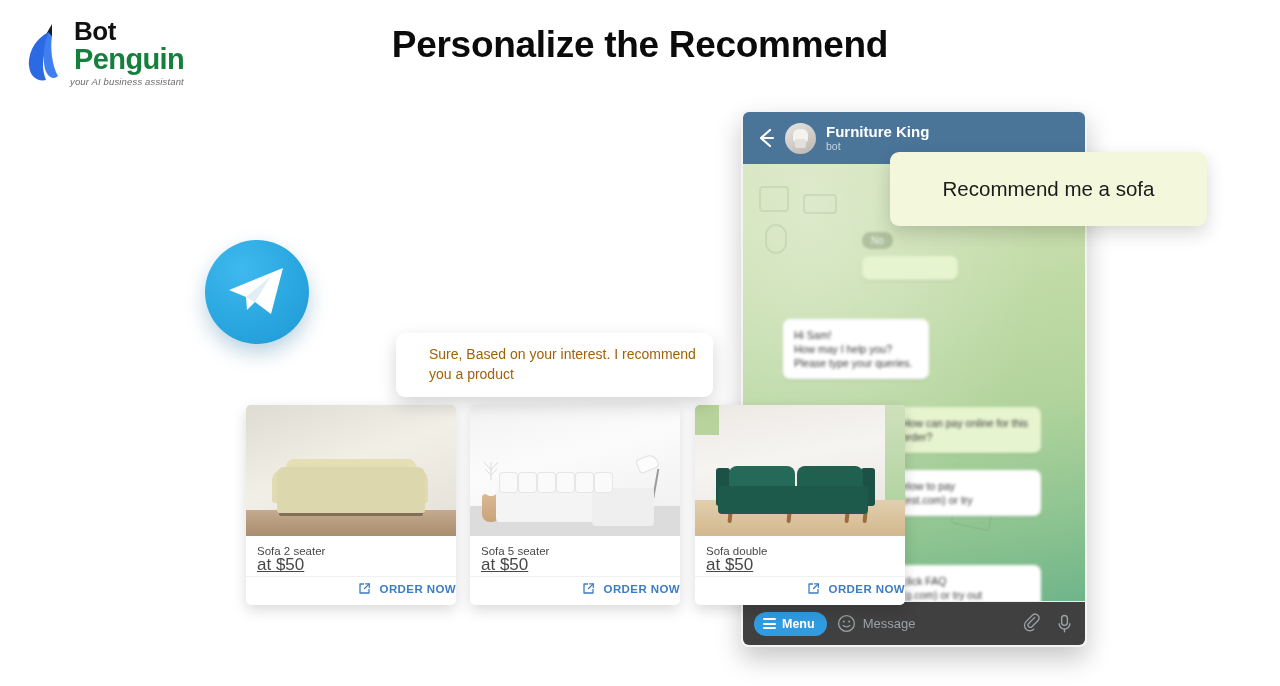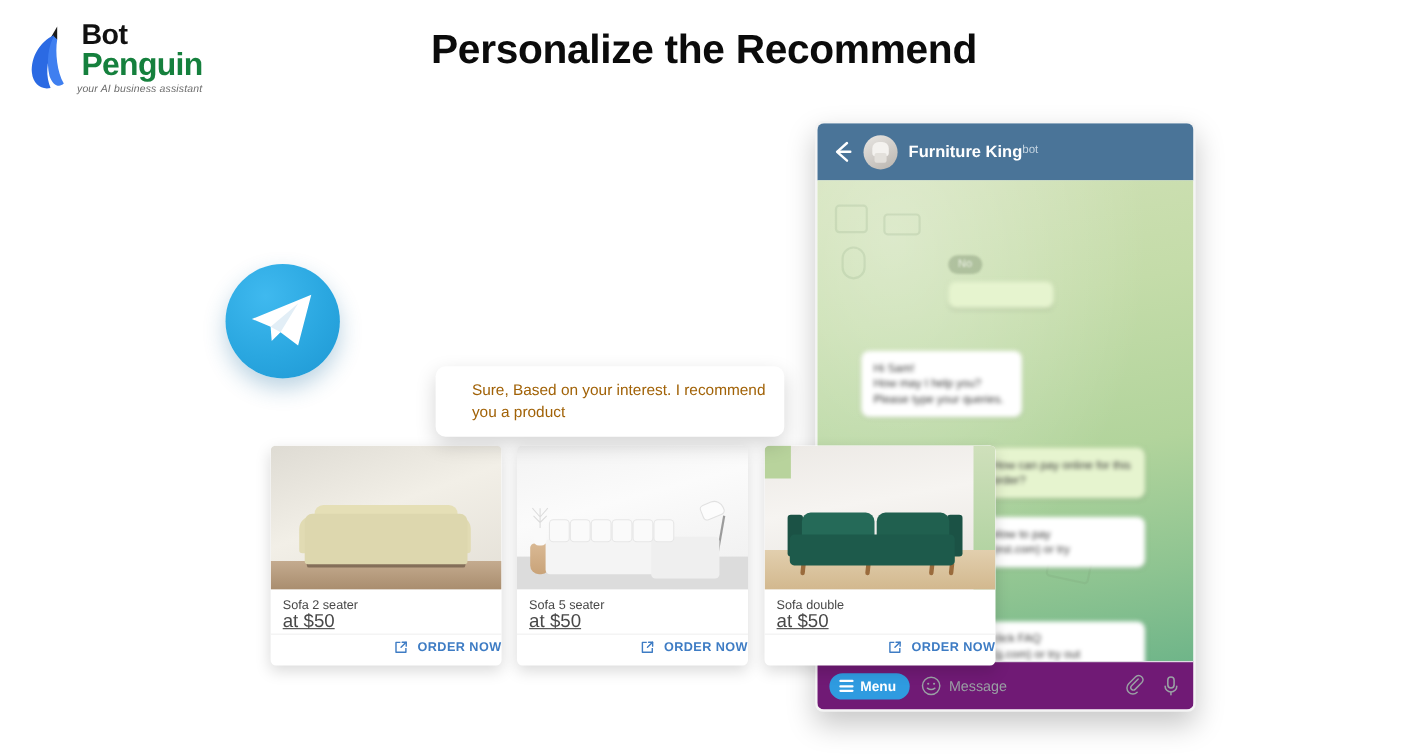--- a/index.html
+++ b/index.html
@@ -65,21 +65,21 @@
     position: relative; overflow: hidden; margin-right: 10px;
   }
   .avatar::before {
     content: ""; position: absolute; left: 8px; top: 6px; width: 15px; height: 13px;
     background: #f4f2ef; border-radius: 6px 6px 3px 3px;
   }
   .avatar::after {
     content: ""; position: absolute; left: 10px; top: 16px; width: 11px; height: 9px;
     background: #e3e0db; border-radius: 2px;
   }
-  .hdr-texts { display: flex; flex-direction: row; justify-content: center; }
+  .hdr-texts { display: flex; flex-direction: column; justify-content: center; }
   .hdr-title { font-size: 15px; font-weight: bold; color: #ffffff; line-height: 17px; }
   .hdr-sub { font-size: 10.5px; color: #c3d3e0; line-height: 13px; }
 
   .chat-body {
     position: relative; width: 100%; height: 437px; overflow: hidden;
     background:
       radial-gradient(ellipse at 20% 12%, rgba(255,255,255,0.35) 0%, rgba(255,255,255,0) 60%),
       linear-gradient(170deg, #cfe0b4 0%, #c4dca9 28%, #b2d49c 58%, #8ec491 82%, #6fb589 100%);
   }
   .doodle {
@@ -102,21 +102,21 @@
   }
 
   .b1 { left: 119px; top: 92px; width: 96px; height: 24px; background: #e6f4cf; }
   .b2 { left: 40px; top: 155px; width: 146px; }
   .b3 { left: 148px; top: 243px; width: 150px; background: #e6f4cf; }
   .b4 { left: 148px; top: 306px; width: 150px; }
   .b5 { left: 148px; top: 401px; width: 150px; }
 
   .chat-input {
     position: absolute; left: 0; bottom: 0; width: 100%; height: 44px;
-    background: #701a75; display: flex; align-items: center; padding: 0 11px;
+    background: #404040; display: flex; align-items: center; padding: 0 11px;
     border-top: 1px solid #eceeef;
   }
   .menu-pill {
     display: flex; align-items: center; gap: 6px;
     background: #2f9be0; border-radius: 15px; padding: 5px 12px 5px 9px;
     color: #fff; font-size: 12.5px; font-weight: bold; cursor: pointer;
   }
   .burger { display: flex; flex-direction: column; gap: 2.5px; width: 13px; }
   .burger i { display: block; height: 2px; background: #fff; border-radius: 1px; }
   .smiley { width: 19px; height: 19px; margin: 0 7px 0 10px; flex: 0 0 19px; }
@@ -390,14 +390,17 @@
         </svg>
         <span class="order-label">ORDER NOW</span>
       </div>
     </div>
   </div>
 
   <div class="overlay-bot">
     <span>Sure, Based on your interest. I recommend you a product</span>
   </div>
 
+  <div class="overlay-user">
+    <span>Recommend me a sofa</span>
+  </div>
 
 </div>
 
 </body></html>

